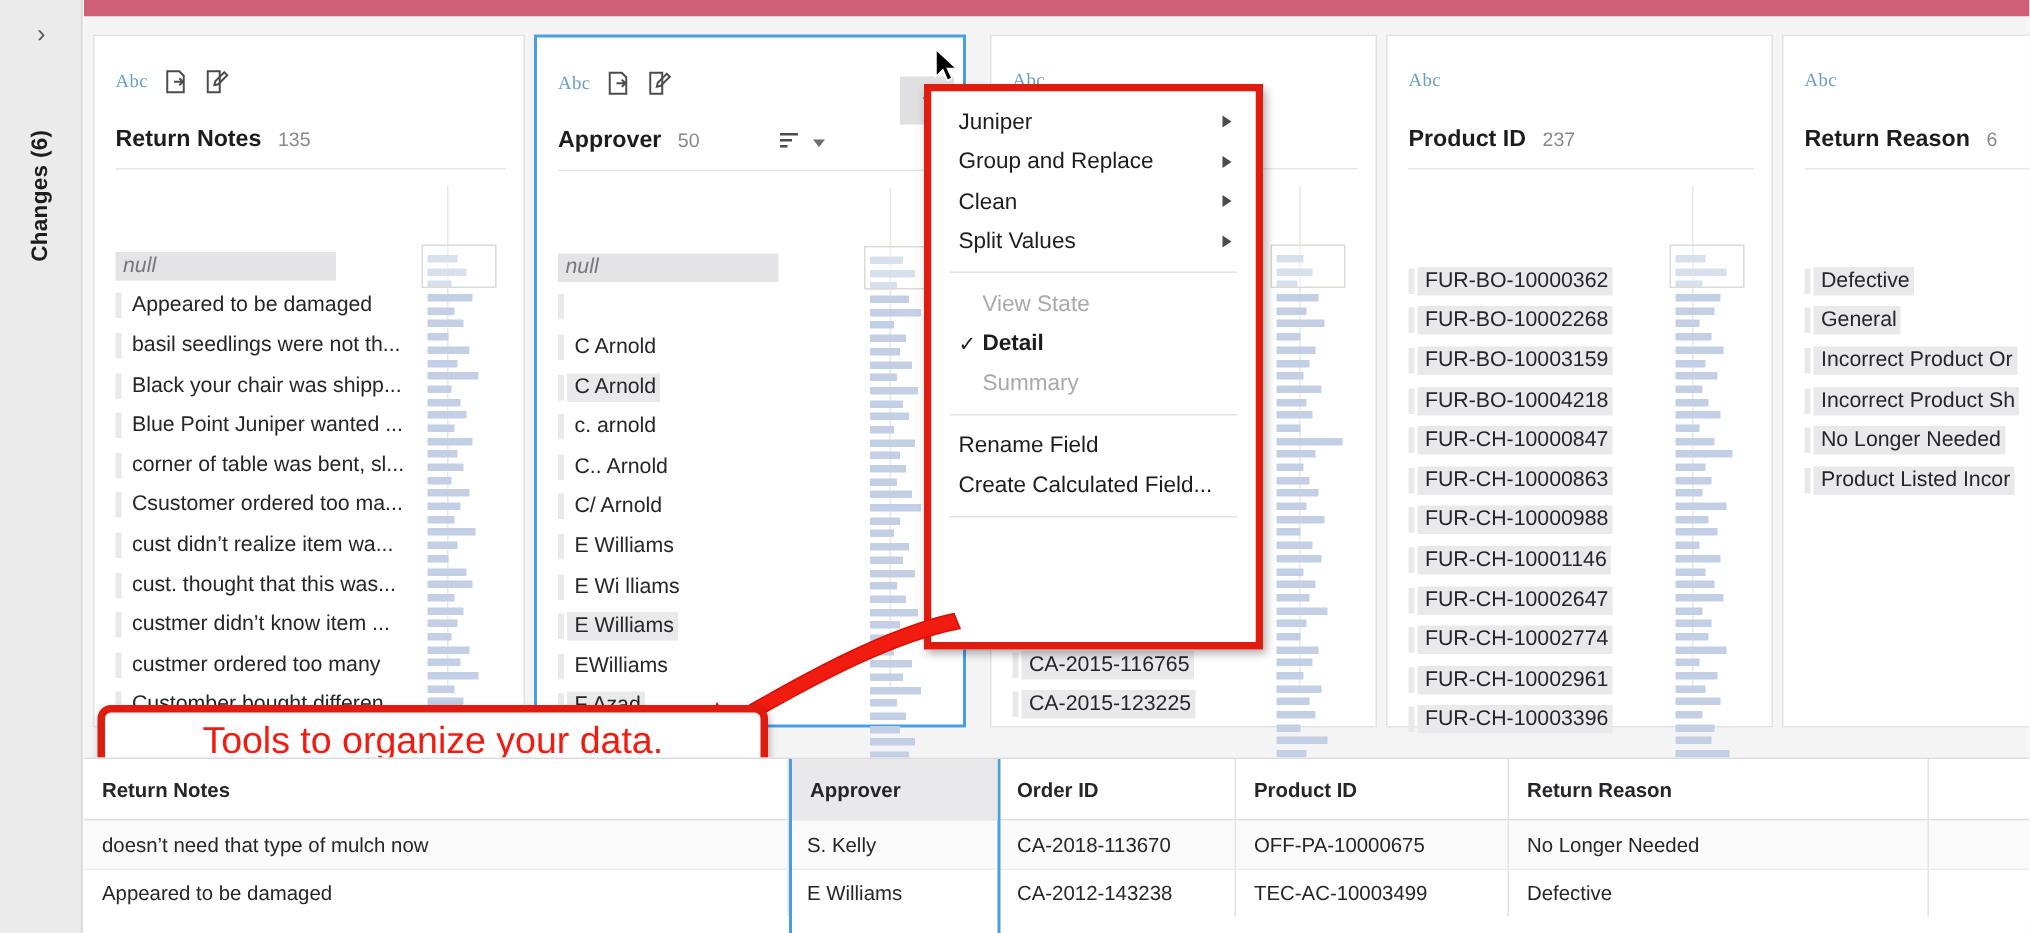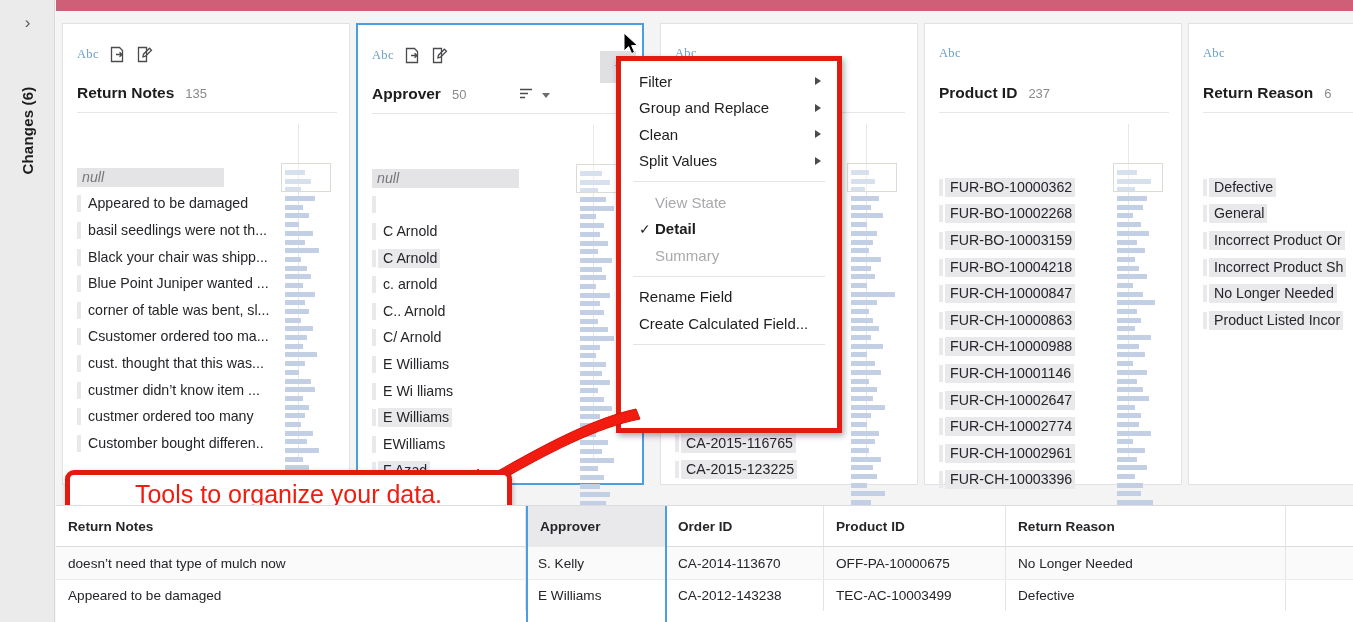--- a/index.html
+++ b/index.html
@@ -199,20 +199,24 @@
           <div class="vrow">
             <span class="bullet"></span>
             <span class="txt">corner of table was bent, sl...</span>
           </div>
           <div class="vrow">
             <span class="bullet"></span>
             <span class="txt">Csustomer ordered too ma...</span>
           </div>
           <div class="vrow">
             <span class="bullet"></span>
+            <span class="txt">cust didn’t realize item wa...</span>
+          </div>
+          <div class="vrow">
+            <span class="bullet"></span>
             <span class="txt">cust. thought that this was...</span>
           </div>
           <div class="vrow">
             <span class="bullet"></span>
             <span class="txt">custmer didn’t know item ...</span>
           </div>
           <div class="vrow">
             <span class="bullet"></span>
             <span class="txt">custmer ordered too many</span>
           </div>
@@ -600,21 +604,21 @@
             <span class="txt hl">Product Listed Incor</span>
           </div>
         </div>
     </div>
 
   </div>
 
   <div id="ctxwrap">
     <div id="ctxmenu">
         <div class="mi">
-          <span class="mlabel">Filter</span>
+          <span class="mlabel">Juniper</span>
           <span class="arrow"></span>
         </div>
         <div class="mi">
           <span class="mlabel">Group and Replace</span>
           <span class="arrow"></span>
         </div>
         <div class="mi">
           <span class="mlabel">Clean</span>
           <span class="arrow"></span>
         </div>
@@ -661,21 +665,21 @@
     <div class="grow head" id="ghead">
         <div class="gcell c0">Return Notes</div>
         <div class="gcell c1">Approver</div>
         <div class="gcell c2">Order ID</div>
         <div class="gcell c3">Product ID</div>
         <div class="gcell c4">Return Reason</div>
       </div>
     <div class="grow r1" id="grow0">
         <div class="gcell c0">doesn’t need that type of mulch now</div>
         <div class="gcell c1">S. Kelly</div>
-        <div class="gcell c2">CA-2014-113670</div>
+        <div class="gcell c2">CA-2018-113670</div>
         <div class="gcell c3">OFF-PA-10000675</div>
         <div class="gcell c4">No Longer Needed</div>
       </div>
     <div class="grow r2" id="grow1">
         <div class="gcell c0">Appeared to be damaged</div>
         <div class="gcell c1">E Williams</div>
         <div class="gcell c2">CA-2012-143238</div>
         <div class="gcell c3">TEC-AC-10003499</div>
         <div class="gcell c4">Defective</div>
       </div>

